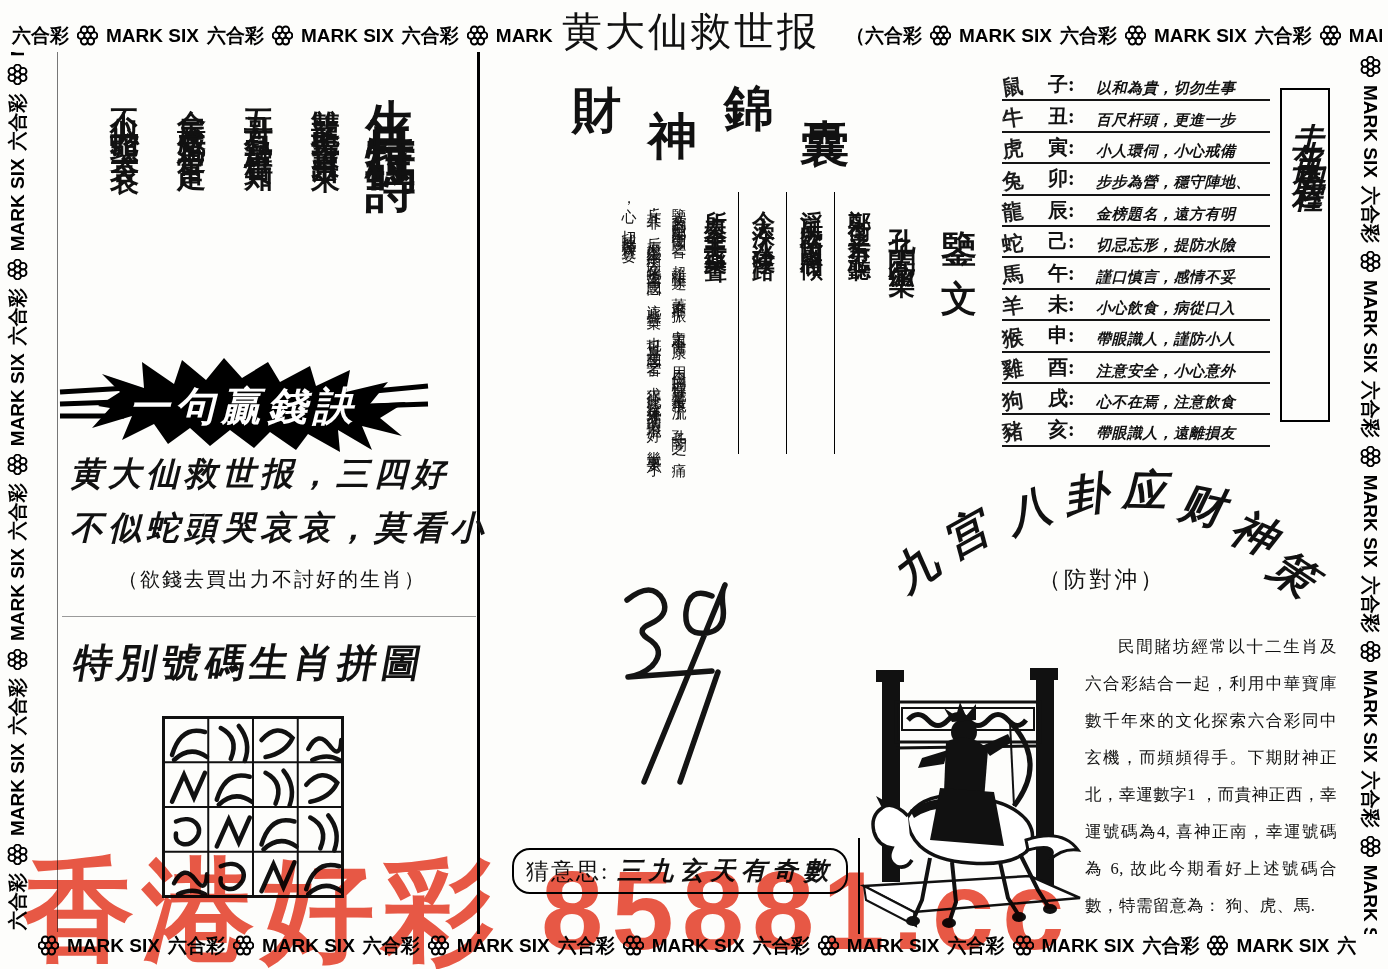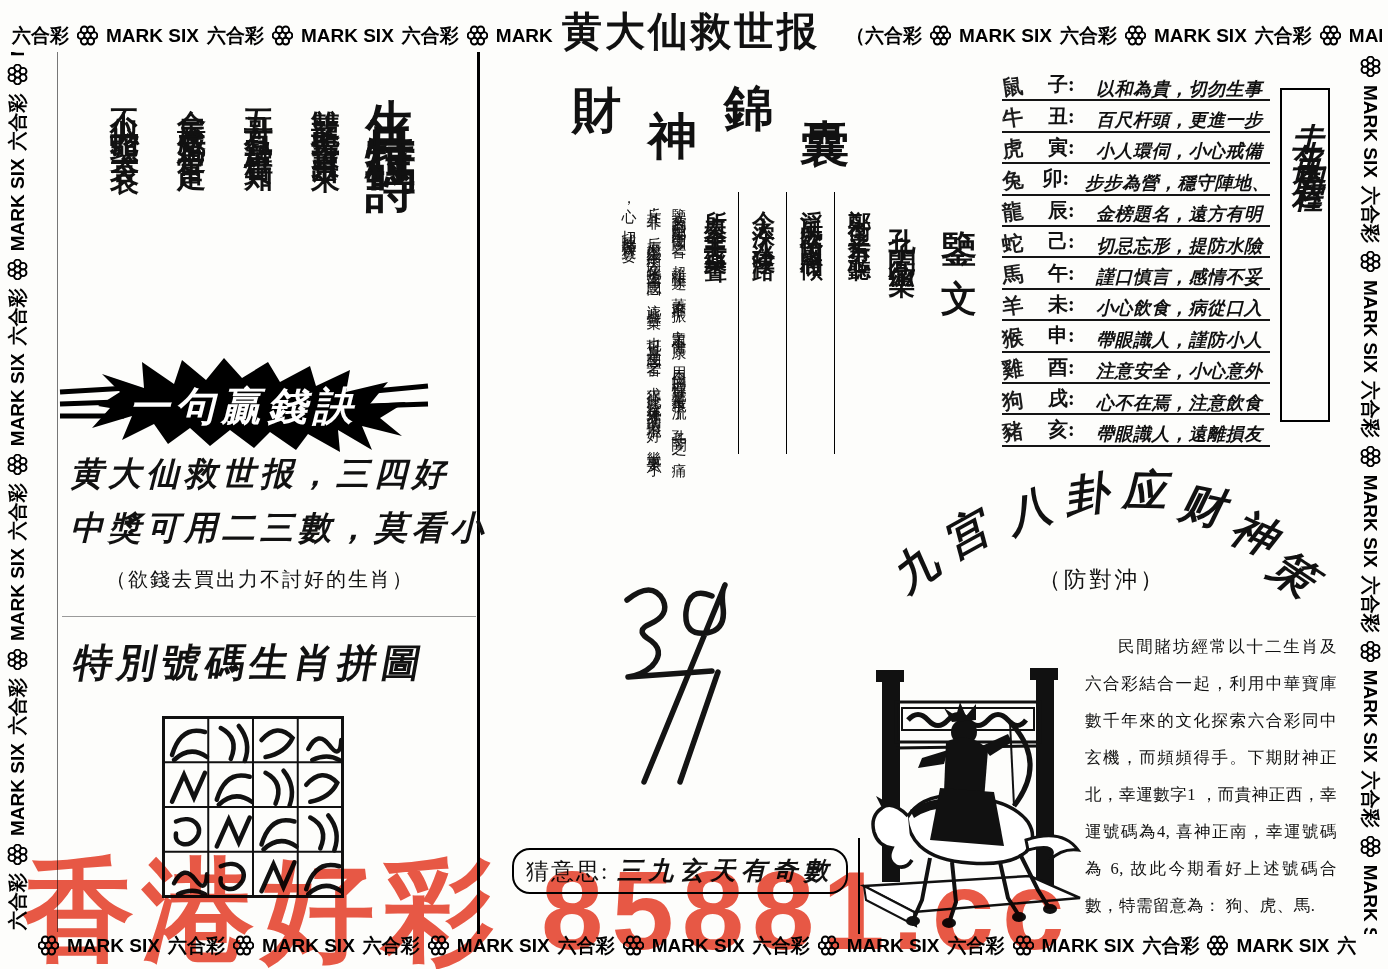--- a/index.html
+++ b/index.html
@@ -8,21 +8,21 @@
   .abs{position:absolute;}
   
   .tape{font-family:"Liberation Sans",sans-serif;font-weight:bold;font-size:19px;
         white-space:nowrap;overflow:hidden;color:#000;letter-spacing:0;line-height:30px;}
   .tape span{margin:0 4px;display:inline-block;vertical-align:middle;}
   .tape .fl svg{display:inline-block;vertical-align:-4px;}
   .vtape{overflow:hidden;}
   .vtape .inner{position:absolute;width:882px;height:50px;}
   .vtape-left .inner{transform-origin:0 0;transform:rotate(-90deg) translateX(-882px);}
   .vtape-right .inner{transform-origin:0 0;transform:rotate(90deg) translateY(-50px);}
-  .masthead{font-family:"Liberation Sans",sans-serif;font-weight:700;font-size:40px;
+  .masthead{font-family:"Liberation Sans",sans-serif;font-weight:400;font-size:40px;
             letter-spacing:3px;white-space:nowrap;}
   
   .vline{background:#000;}
   .vtitle{writing-mode:vertical-rl;font-size:50px;font-weight:600;letter-spacing:16px;}
   .lpoem{writing-mode:vertical-rl;height:280px;}
   .lpoem .lp-col{font-size:29px;font-weight:600;letter-spacing:9px;margin-left:27px;}
   .hw{font-style:italic;font-weight:700;}
   .tipline{font-size:33px;letter-spacing:5px;white-space:nowrap;}
   .tipnote{font-size:20px;letter-spacing:2px;}
   .puzzletitle{font-family:"Liberation Sans",sans-serif;font-weight:700;font-size:39px;
@@ -36,21 +36,21 @@
   .jw-poem{font-size:23px;letter-spacing:8px;}
   .jw-rule{border-right:1.5px solid #000;padding-right:7px;}
   .jw-explain{font-size:15px;letter-spacing:3.5px;line-height:25px;margin-left:8px;padding-top:4px;}
   .madam{font-size:38px;letter-spacing:12px;white-space:nowrap;}
   .riddlebox{border:2.5px solid #000;border-radius:18px;height:42px;line-height:42px;
              font-size:23px;letter-spacing:2px;padding:0 12px;white-space:nowrap;}
   
   .zrow{display:flex;align-items:center;height:29.4px;border-bottom:2px solid #151515;}
   .zrow .animal{width:46px;font-size:21px;font-weight:700;transform:rotate(-8deg);color:#1c1c1c;}
   .zrow .branch{width:48px;font-size:20px;font-weight:700;}
-  .zrow .fortune{font-size:18px;font-style:italic;font-weight:600;letter-spacing:0.5px;white-space:nowrap;margin-top:8px;}
+  .zrow .fortune{font-size:15px;font-style:italic;font-weight:600;letter-spacing:0.5px;white-space:nowrap;margin-top:8px;}
   .zbox{border:2px solid #000;}
   .zbox .ztitle{writing-mode:vertical-rl;font-size:31px;font-weight:700;font-style:italic;
                 letter-spacing:9px;margin:8px auto 0;width:100%;text-align:center;}
   .arc-char{position:absolute;font-size:44px;font-weight:700;font-style:italic;}
   .gods{text-align:center;font-size:22.5px;letter-spacing:3px;line-height:31px;}
   .article{font-size:16.5px;line-height:37px;letter-spacing:0.5px;text-indent:2em;text-align:justify;}
   
   .watermark{font-family:"Liberation Sans",sans-serif;font-weight:800;font-size:112px;
              letter-spacing:8px;white-space:nowrap;mix-blend-mode:multiply;opacity:0.95;z-index:60;}
 </style>
@@ -322,22 +322,22 @@
           <line x1="2" y1="58" x2="66" y2="58"></line>
         <line x1="306" y1="34" x2="370" y2="28"></line>
           <line x1="312" y1="48" x2="370" y2="46"></line>
       </g>
       <polygon fill="#000" points="40,48 62,34 44,16 86,30 84,4 116,26 124,2 148,22 166,0 184,20 210,4 222,24 252,8 258,28 292,12 288,34 330,24 312,46 348,44 322,60 344,78 304,68 314,92 280,72 282,94 250,76 238,92 212,74 196,90 172,72 152,88 132,70 110,86 96,66 64,82 74,58 34,70 52,50"></polygon>
       <text x="186" y="62" text-anchor="middle" fill="#fff" font-size="40" font-weight="bold" font-style="italic" letter-spacing="6" font-family="Liberation Serif, serif">一句贏錢訣</text>
     </svg>
   </div>
 
   <div class="abs hw tipline" style="left:70px;top:452px;">黄大仙救世报，三四好</div>
-  <div class="abs hw tipline" style="left:70px;top:506px;">中獎可用二三數，莫看小</div>
-  <div class="abs tipnote" style="left:106px;top:566px;">（欲錢去買出力不討好的生肖）</div>
+  <div class="abs hw tipline" style="left:70px;top:506px;">不似蛇頭哭哀哀，莫看小</div>
+  <div class="abs tipnote" style="left:118px;top:566px;">（欲錢去買出力不討好的生肖）</div>
 
   <div class="abs puzzletitle" style="left:74px;top:636px;">特別號碼生肖拼圖</div>
   <div class="abs" style="left:162px;top:716px;" id="puzzle"><svg viewBox="0 0 182 182" width="182" height="182">
         <rect x="1.5" y="1.5" width="179" height="179" fill="none" stroke="#111" stroke-width="3"></rect>
         <line x1="46.25" y1="1.5" x2="46.25" y2="180.5" stroke="#111" stroke-width="2"></line>
         <line x1="1.5" y1="46.25" x2="180.5" y2="46.25" stroke="#111" stroke-width="2"></line>
         <line x1="91" y1="1.5" x2="91" y2="180.5" stroke="#111" stroke-width="2"></line>
         <line x1="1.5" y1="91" x2="180.5" y2="91" stroke="#111" stroke-width="2"></line>
         <line x1="135.75" y1="1.5" x2="135.75" y2="180.5" stroke="#111" stroke-width="2"></line>
         <line x1="1.5" y1="135.75" x2="180.5" y2="135.75" stroke="#111" stroke-width="2"></line>

